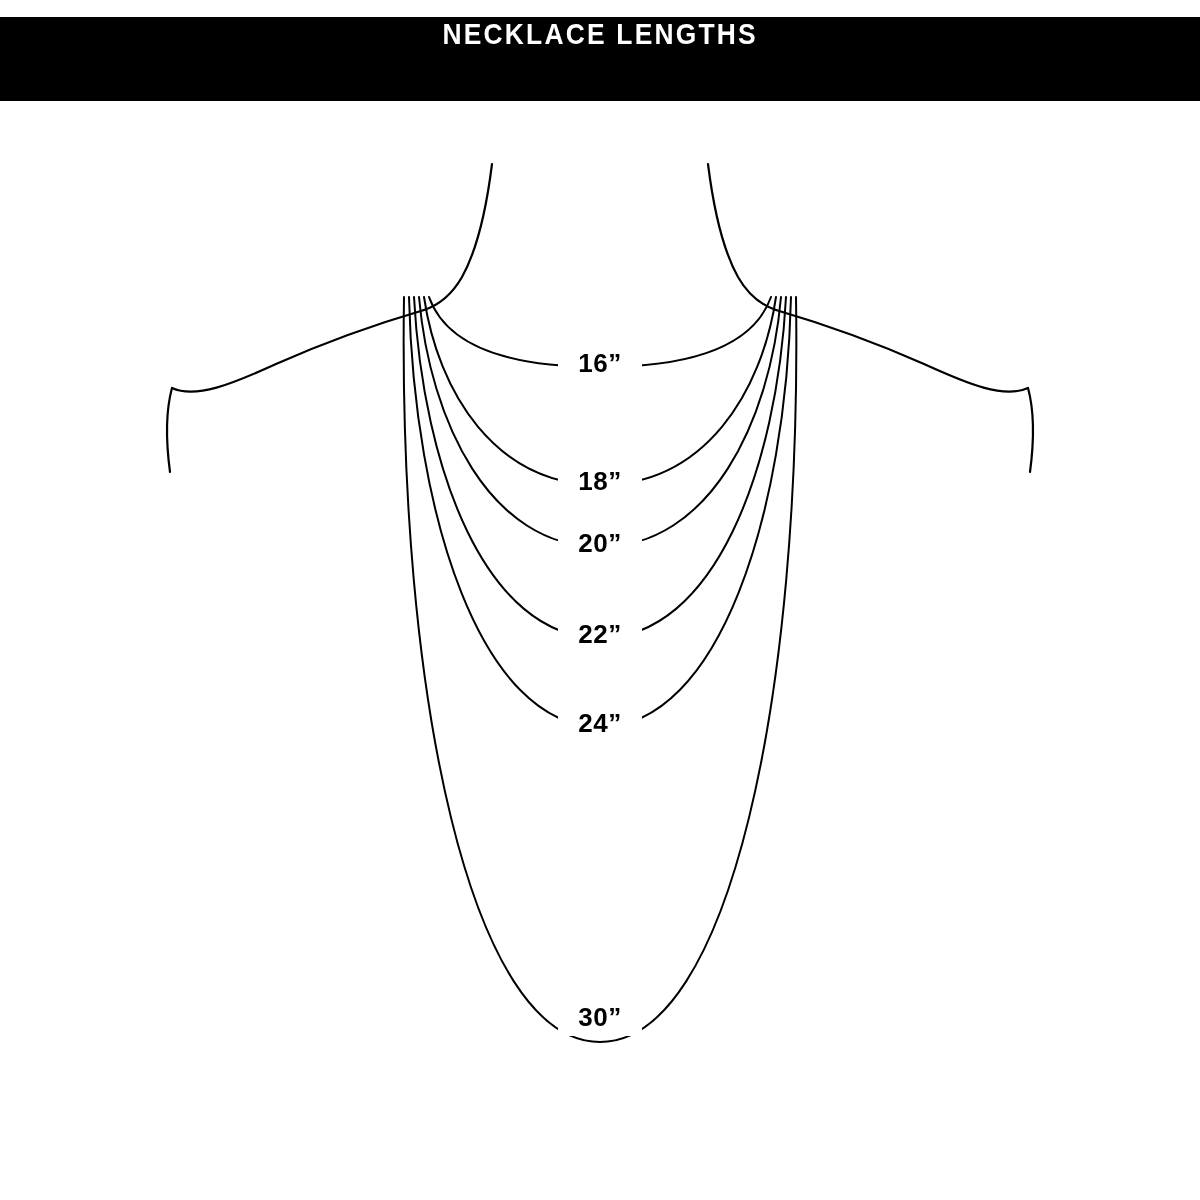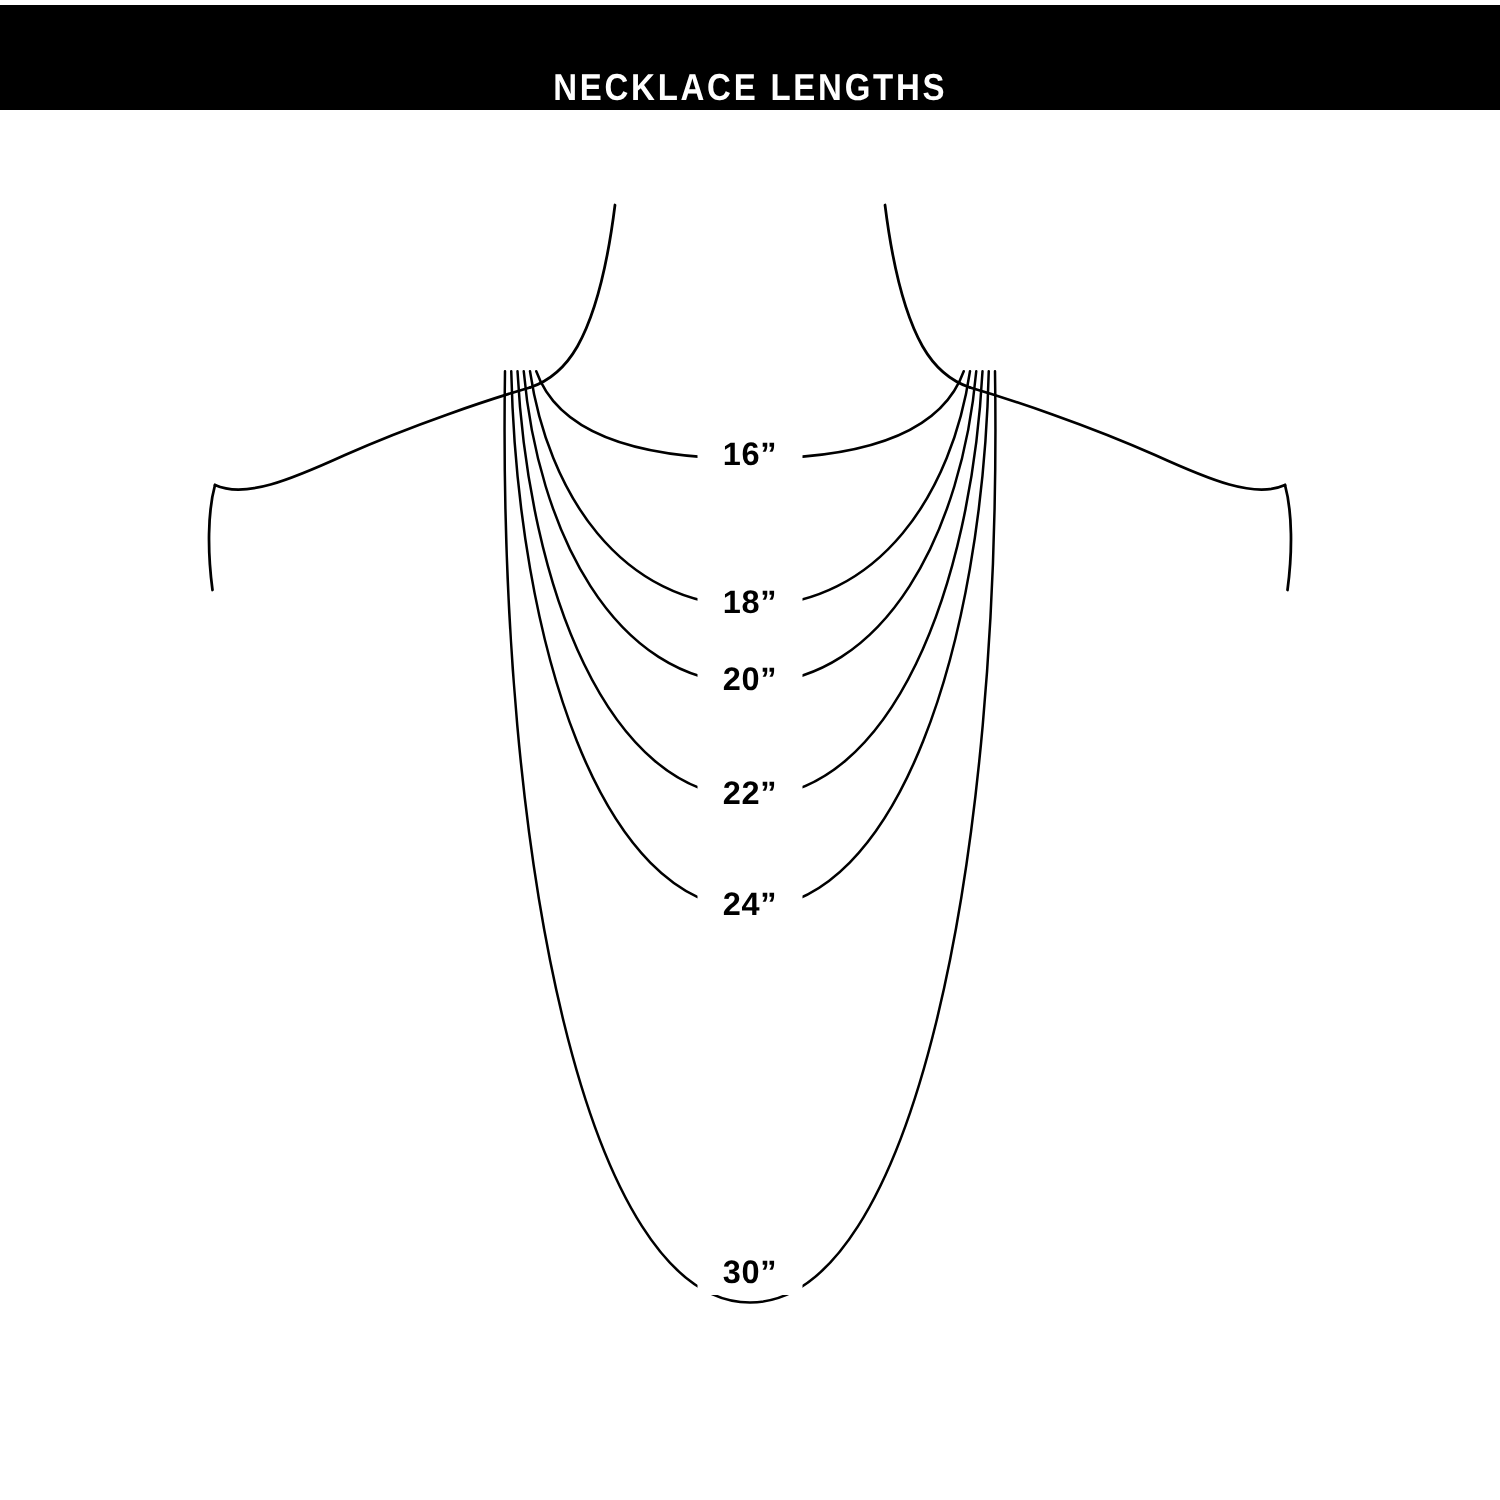--- a/index.html
+++ b/index.html
@@ -15,26 +15,26 @@
   }
   .page {
     position: relative;
     width: 1200px;
     height: 1200px;
     background: #ffffff;
   }
   .header-bar {
     position: absolute;
     left: 0;
-    top: 4px;
+    top: 17px;
     width: 1200px;
     height: 84px;
     background: #000000;
     display: flex;
-    align-items: flex-end;
+    align-items: flex-start;
     justify-content: center;
   }
   .header-title {
     color: #ffffff;
     font-family: "Liberation Sans", sans-serif;
     font-size: 30px;
     font-weight: bold;
     letter-spacing: 2.5px;
     text-transform: uppercase;
     transform: scaleX(0.88);

